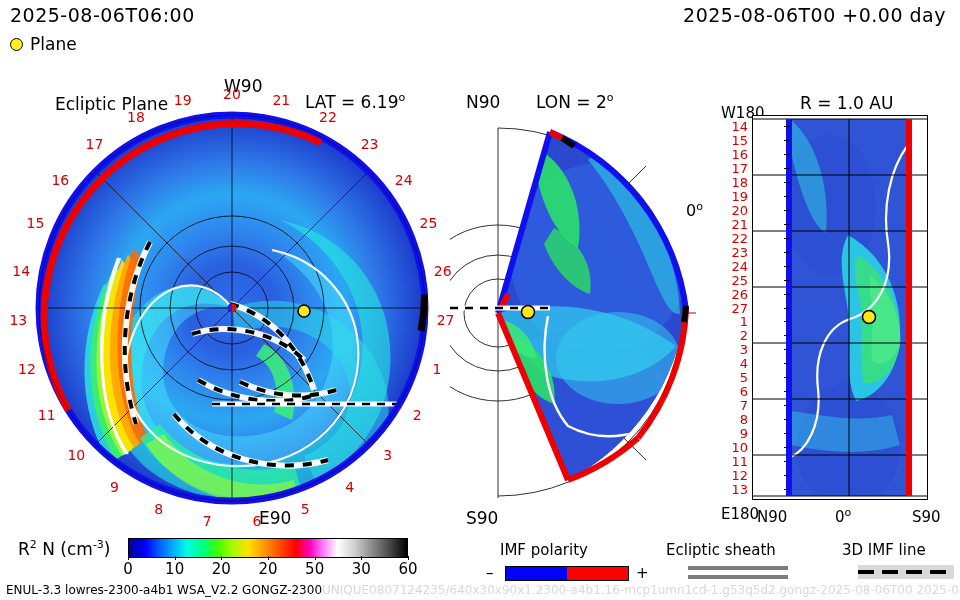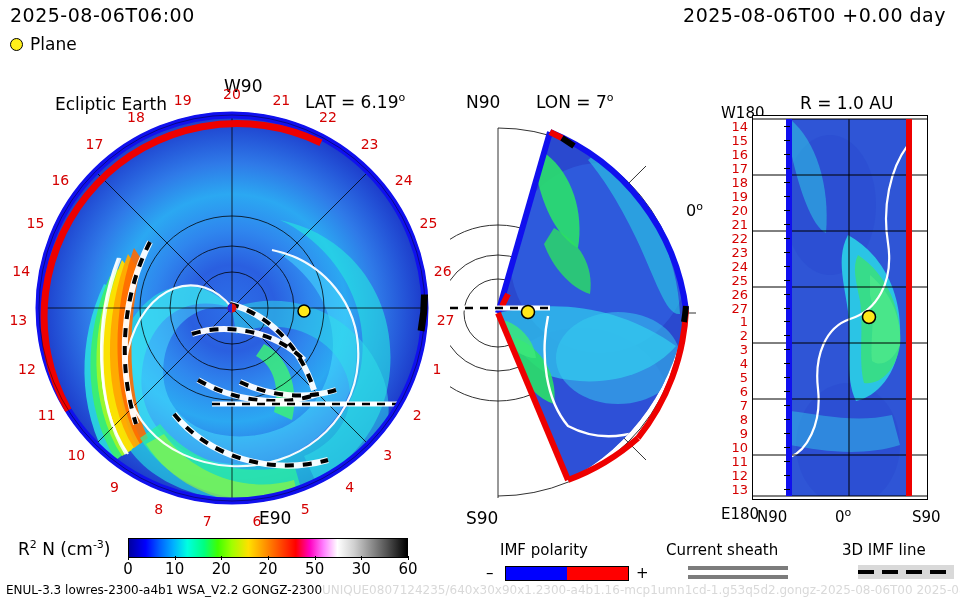--- a/index.html
+++ b/index.html
@@ -125,30 +125,30 @@
 <body>
 
 <div class="abs txt" id="hdr-left">2025-08-06T06:00</div>
 <div class="abs txt" id="hdr-right">2025-08-06T00 +0.00 day</div>
 
 <div class="abs" id="earth-legend">
   <div id="earth-dot"></div>
   <span class="txt">Plane</span>
 </div>
 
-<div class="abs txt panel-title" id="t-ecliptic">Ecliptic Earth</div>
+<div class="abs txt panel-title" id="t-ecliptic">Ecliptic Plane</div>
 <div class="abs txt panel-title" id="t-lat">
   <span>LAT = 6.19</span><span class="sup">o</span>
 </div>
 <div class="abs txt panel-title" id="t-w90">W90</div>
 <div class="abs txt panel-title" id="t-e90">E90</div>
 
 <div class="abs txt panel-title" id="t-n90">N90</div>
 <div class="abs txt panel-title" id="t-lon">
-  <span>LON = 7</span><span class="sup">o</span>
+  <span>LON = 2</span><span class="sup">o</span>
 </div>
 <div class="abs txt panel-title" id="t-s90">S90</div>
 
 <div class="abs txt panel-title" id="t-r1au">R = 1.0 AU</div>
 <div class="abs txt" id="t-w180">W180</div>
 <div class="abs txt" id="t-e180">E180</div>
 <div class="abs txt" id="t-rn90">N90</div>
 <div class="abs txt" id="t-r0">
   <span>0</span><span class="sup">o</span>
 </div>
@@ -484,21 +484,21 @@
   </div>
 
 <div class="abs txt lgnd-title" id="l-imf">IMF polarity</div>
 <div class="abs txt" id="imf-minus">–</div>
 <div class="abs" id="imf-bar">
   <div style="background:#0000ff"></div>
   <div style="background:#ff0000"></div>
 </div>
 <div class="abs txt" id="imf-plus">+</div>
 
-<div class="abs txt lgnd-title" id="l-sheath">Current sheath</div>
+<div class="abs txt lgnd-title" id="l-sheath">Ecliptic sheath</div>
 <div class="abs" id="sheath-sym">
   <div style="top:0"></div>
   <div style="top:9px"></div>
 </div>
 
 <div class="abs txt lgnd-title" id="l-line">3D IMF line</div>
 <div class="abs" id="line-sym">
   <div class="dash" style="left:0px;   width:16px"></div>
   <div class="dash" style="left:24px;  width:16px"></div>
   <div class="dash" style="left:48px;  width:16px"></div>

